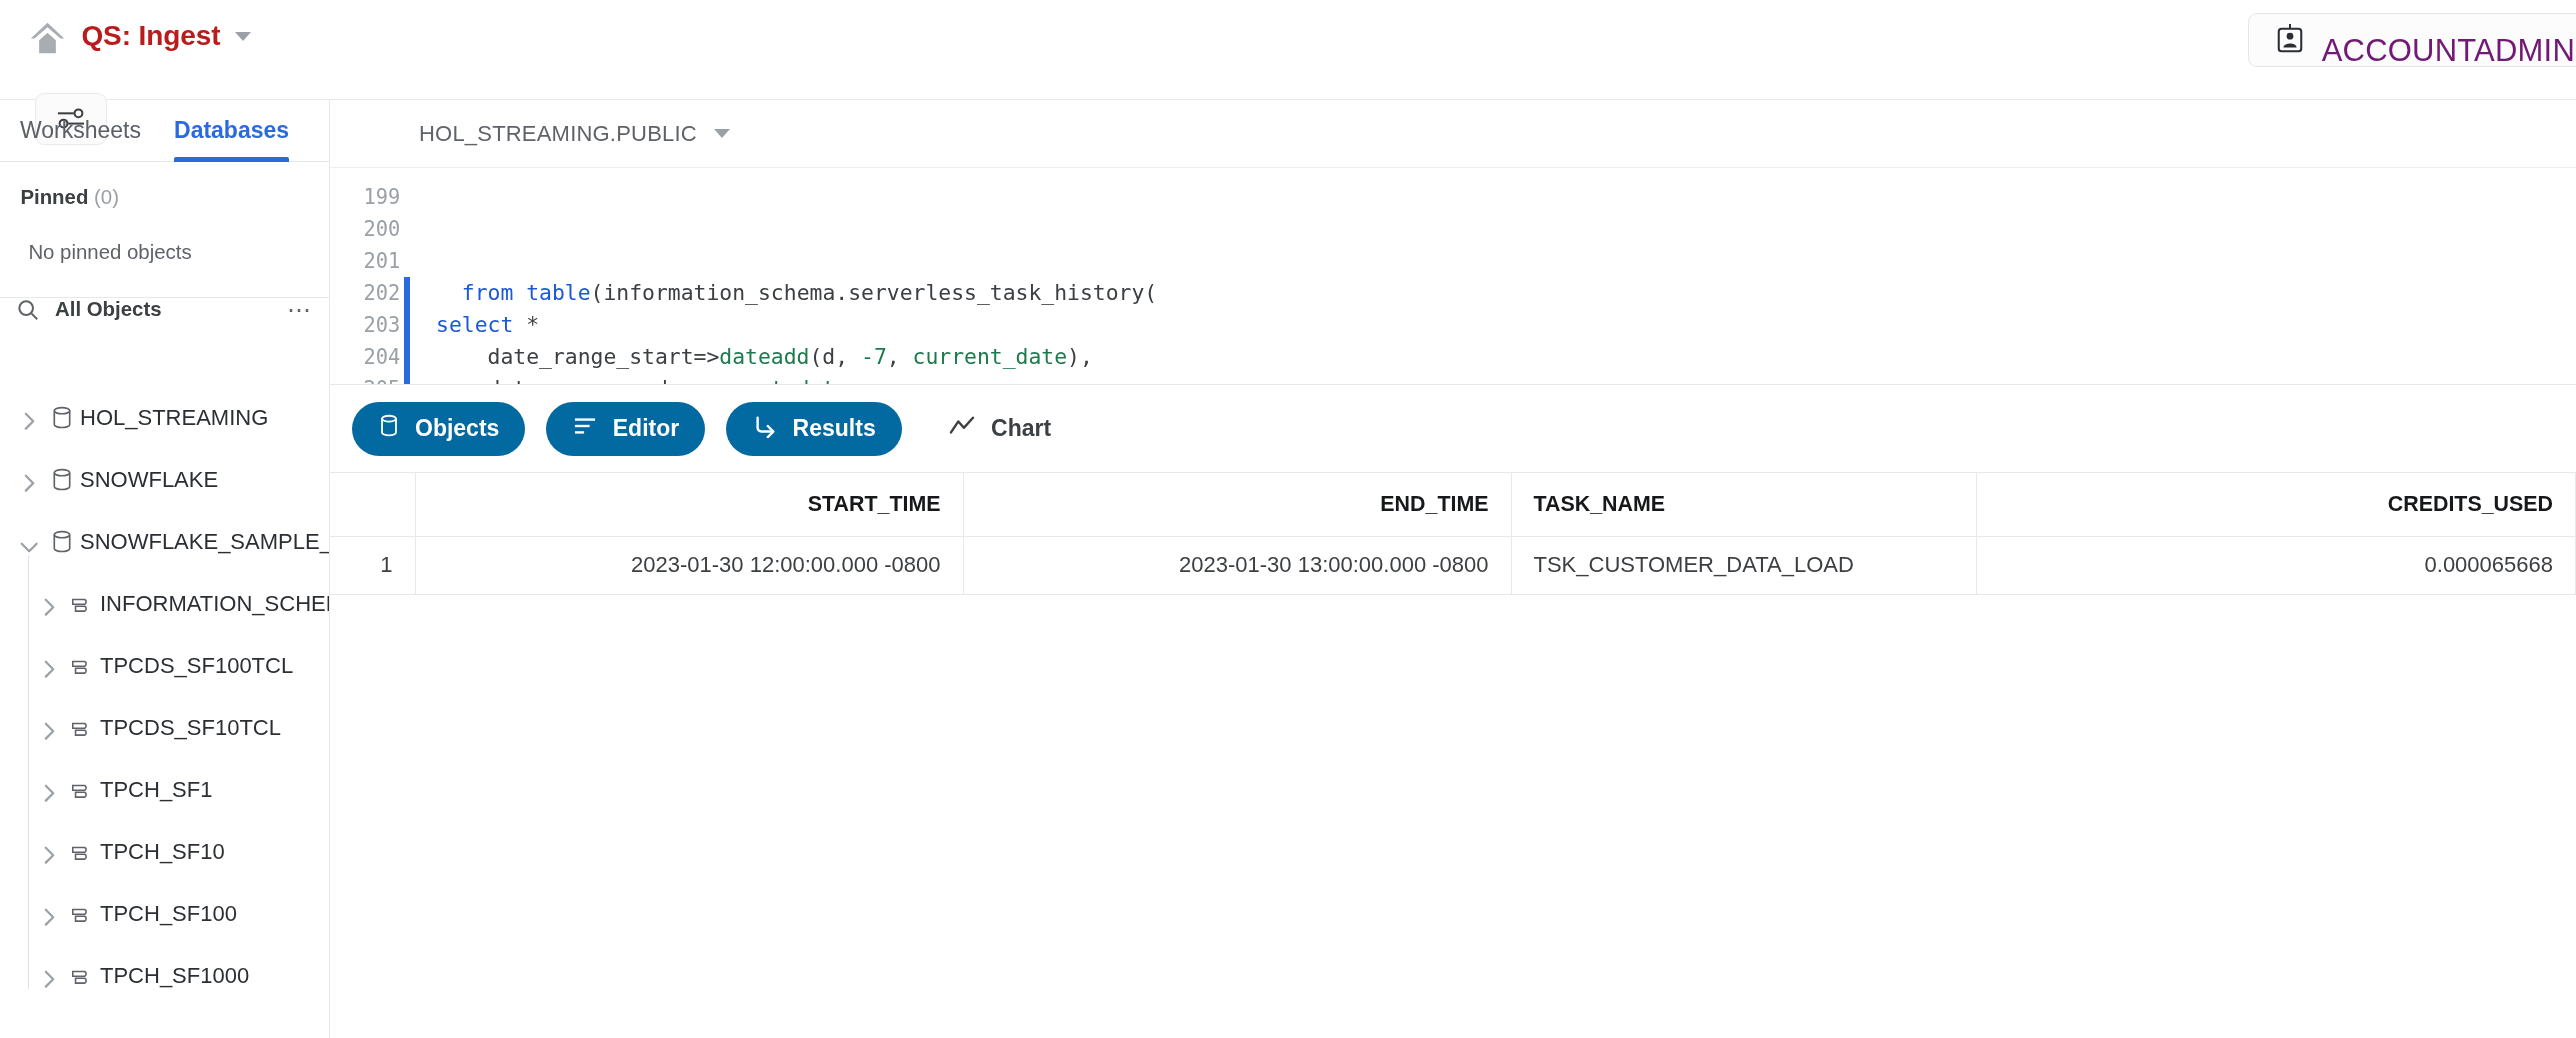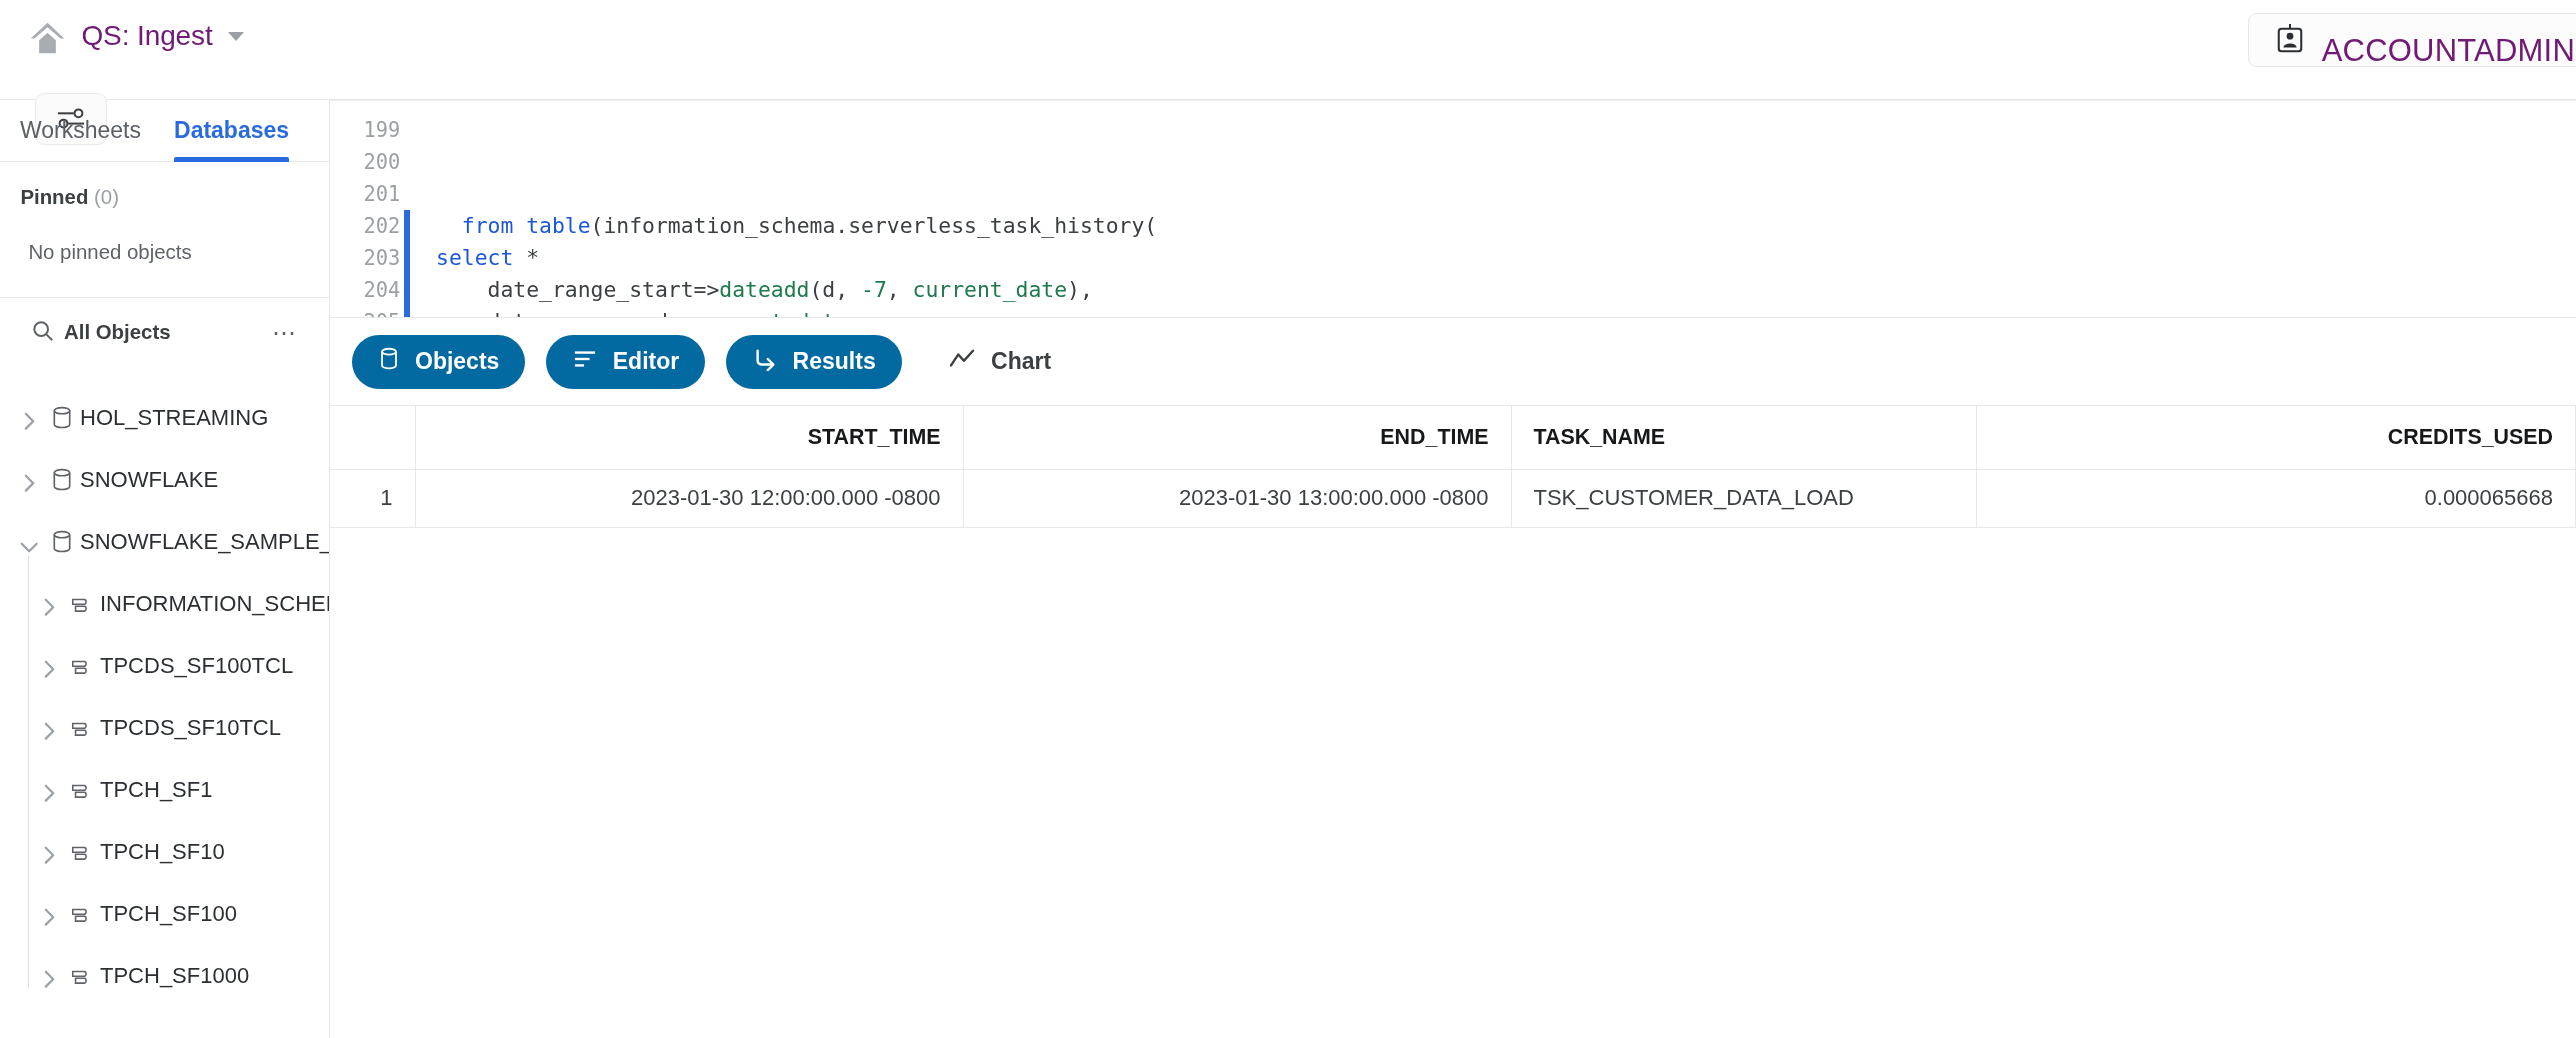--- a/index.html
+++ b/index.html
@@ -19,21 +19,21 @@
   }
   .home-btn {
     margin: 13px 0 0 16.7px; width: 61px; height: 52px;
     display: flex; align-items: center; justify-content: center;
     border-radius: 7.4px; cursor: pointer;
   }
   .title-wrap {
     display: flex; align-items: center; gap: 15px;
     margin-top: 20.4px; margin-left: 3.7px; cursor: pointer;
   }
-  .ws-title { font-size: 28px; font-weight: 400; color: #701a75; letter-spacing: -0.1px; }
+  .ws-title { font-size: 28px; font-weight: 700; color: #b91c1c; letter-spacing: -0.1px; }
   .caret-down {
     width: 0; height: 0; border-left: 8.4px solid transparent;
     border-right: 8.4px solid transparent; border-top: 9.3px solid #9aa0a6;
   }
   .acct-badge {
     position: absolute; right: -26px; top: 13px;
     display: flex; align-items: center; gap: 16.7px;
     height: 54px; padding: 0 26px;
     border: 0.9px solid #e3e5e8; border-radius: 9.3px;
     background: #fcfcfd; cursor: pointer; white-space: nowrap;
@@ -63,22 +63,22 @@
   .tab.active { color: #2a6ae0; font-weight: 700; }
   .tab.active::after {
     content: ""; position: absolute; left: 0; right: 0; bottom: -0.9px;
     height: 4.6px; background: #2a6ae0; border-radius: 1.9px 1.9px 0 0;
   }
   .pinned-sec { padding: 24px 20.4px 0 20.4px; border-bottom: 0.9px solid #e6e8ea; }
   .pinned-hdr { font-size: 20.4px; font-weight: 700; color: #3c4043; }
   .pinned-hdr .count { font-weight: 400; color: #9aa0a6; }
   .pinned-empty { font-size: 20.4px; color: #5f6368; padding: 32px 0 33px 0; margin-left: 8px; }
   .objects-hdr {
-    display: flex; align-items: center; height: 69px;
-    padding: 0 31px; gap: 9px;
+    display: flex; align-items: flex-start; height: 69px;
+    padding: 0 16px; gap: 15px;
   }
   .objects-title { font-size: 20.4px; font-weight: 700; color: #3c4043; flex: 1; }
   .dots { color: #5f6368; font-size: 24px; letter-spacing: 1.9px; cursor: pointer; line-height: 1; }
   .tree { flex: 1; overflow: hidden; padding-top: 1.9px; }
   .tree-row {
     display: flex; align-items: flex-end; height: 62px;
     padding-left: 15px; cursor: pointer; position: relative;
   }
   .tree-row.lvl2 { padding-left: 35px; }
   .tree-row.lvl2::before {
@@ -360,20 +360,26 @@
               </svg>
           </span>
           <span class="t-label">TPCH_SF1000</span>
         </div>
 
       </div>
     </div>
 
     <div class="main">
 
+      <div class="ctx-bar">
+        <div class="ctx-pill">
+          <span class="ctx-text">HOL_STREAMING.PUBLIC</span>
+          <span class="ctx-caret"></span>
+        </div>
+      </div>
 
       <div class="editor">
         <div class="gutter">
           <div class="ln">199</div>
           <div class="ln">200</div>
           <div class="ln">201</div>
           <div class="ln">202</div>
           <div class="ln">203</div>
           <div class="ln">204</div>
           <div class="ln">205</div>

